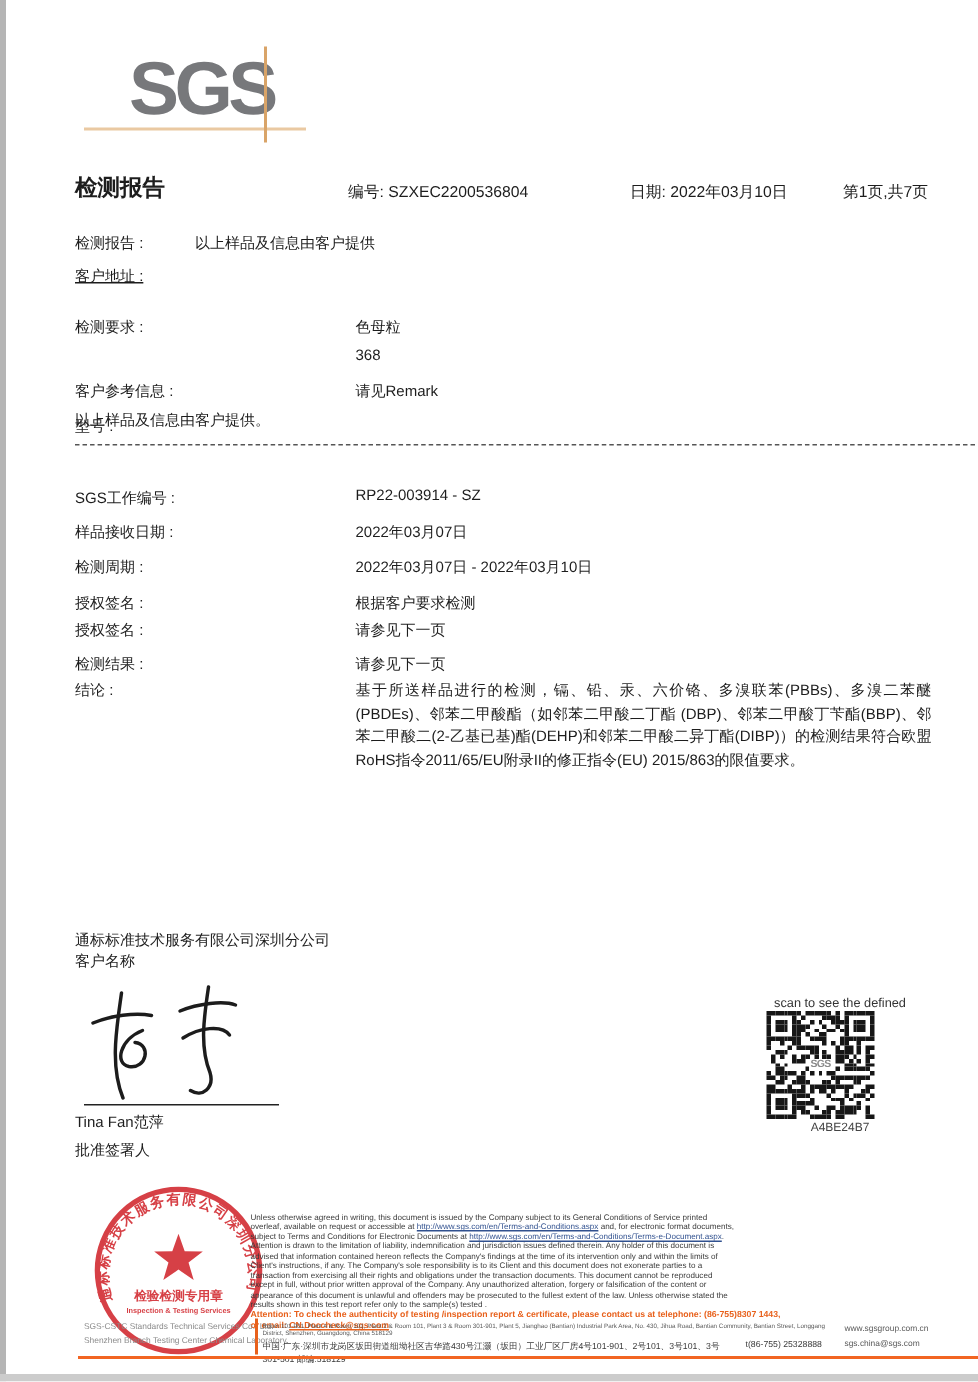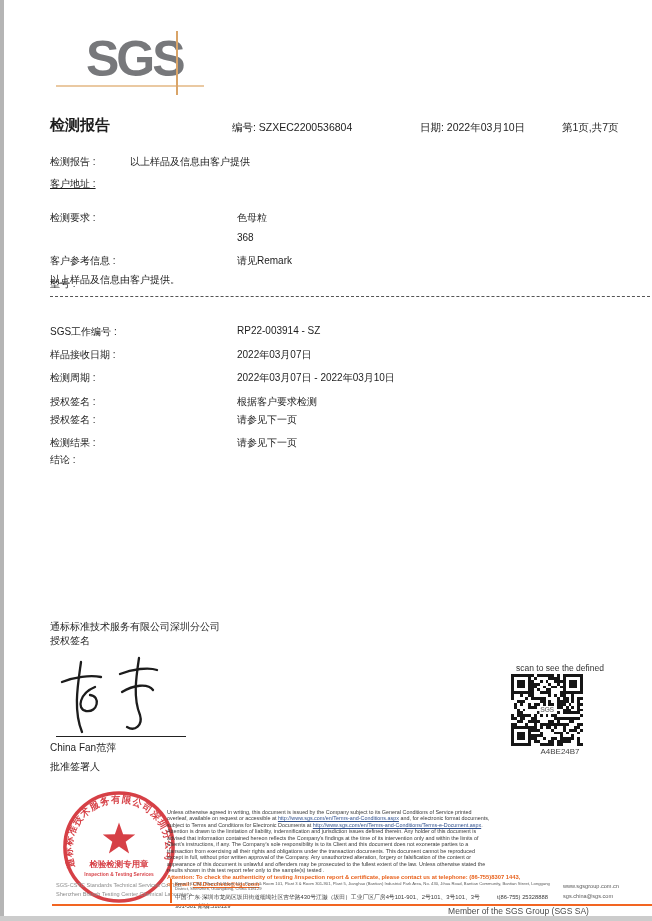--- a/index.html
+++ b/index.html
@@ -108,36 +108,37 @@
   <div class="abs lbl" style="top:395px;">授权签名 :</div>
   <div class="abs val v2" style="top:395px;">根据客户要求检测</div>
 
   <div class="abs lbl" style="top:413px;">授权签名 :</div>
   <div class="abs val v2" style="top:413px;">请参见下一页</div>
 
   <div class="abs lbl" style="top:436px;">检测结果 :</div>
   <div class="abs val v2" style="top:436px;">请参见下一页</div>
 
   <div class="abs lbl" style="top:453px;">结论 :</div>
+  <div class="abs conclusion">基于所送样品进行的检测，镉、铅、汞、六价铬、多溴联苯(PBBs)、多溴二苯醚(PBDEs)、邻苯二甲酸酯（如邻苯二甲酸二丁酯 (DBP)、邻苯二甲酸丁苄酯(BBP)、邻苯二甲酸二(2-乙基已基)酯(DEHP)和邻苯二甲酸二异丁酯(DIBP)）的检测结果符合欧盟RoHS指令2011/65/EU附录II的修正指令(EU) 2015/863的限值要求。</div>
 
   <div class="abs sig-company">通标标准技术服务有限公司深圳分公司</div>
-  <div class="abs sig-auth">授权签名</div>
+  <div class="abs sig-auth">客户名称</div>
 
   <svg class="abs sig-svg" width="132" height="88" viewBox="0 0 132 88">
     <g stroke="#1c1c1c" stroke-width="2.3" fill="none" stroke-linecap="round">
       <path d="M6,30 C18,25 34,23 45,25"></path>
       <path d="M25,10 C22,32 17,58 26,80"></path>
       <path d="M39,35 C24,41 20,57 30,59 C42,61 45,44 34,43"></path>
       <path d="M64,22 C76,17 93,15 101,18"></path>
       <path d="M83,6 C80,26 77,46 84,63 C87,73 79,80 71,75"></path>
       <path d="M66,40 C77,33 92,31 97,38"></path>
     </g>
   </svg>
   <div class="abs sig-line"></div>
-  <div class="abs sig-name">China Fan范萍</div>
+  <div class="abs sig-name">Tina Fan范萍</div>
   <div class="abs sig-role">批准签署人</div>
 
   <div class="abs qr-cap-top">scan to see the defined</div>
   <div class="abs" id="qr-box">
     <div id="qr-grid">
         <i style="grid-row:1;grid-column:1"></i>
         <i style="grid-row:1;grid-column:2"></i>
         <i style="grid-row:1;grid-column:3"></i>
         <i style="grid-row:1;grid-column:4"></i>
         <i style="grid-row:1;grid-column:5"></i>
@@ -508,15 +509,14 @@
     <div>SGS-CSTC Standards Technical Services Co., Ltd.</div>
     <div>Shenzhen Branch Testing Center Chemical Laboratory</div>
   </div>
   <div class="abs f-bar"></div>
   <div class="abs f-addr-en">Room 101-901, Plant 4 &amp; Room 101, Plant 2 &amp; Room 101, Plant 3 &amp; Room 301-901, Plant 5, Jianghao (Bantian) Industrial Park Area, No. 430, Jihua Road, Bantian Community, Bantian Street, Longgang District, Shenzhen, Guangdong, China 518129</div>
   <div class="abs f-web">www.sgsgroup.com.cn</div>
   <div class="abs f-addr-cn">中国·广东·深圳市龙岗区坂田街道细坳社区吉华路430号江灏（坂田）工业厂区厂房4号101-901、2号101、3号101、3号301-501 邮编:518129</div>
   <div class="abs f-phone">t(86-755) 25328888</div>
   <div class="abs f-mail">sgs.china@sgs.com</div>
   <div class="abs f-rule"></div>
-  <div class="abs f-member">Member of the SGS Group (SGS SA)</div>
 
 </div>
 
 </body></html>

